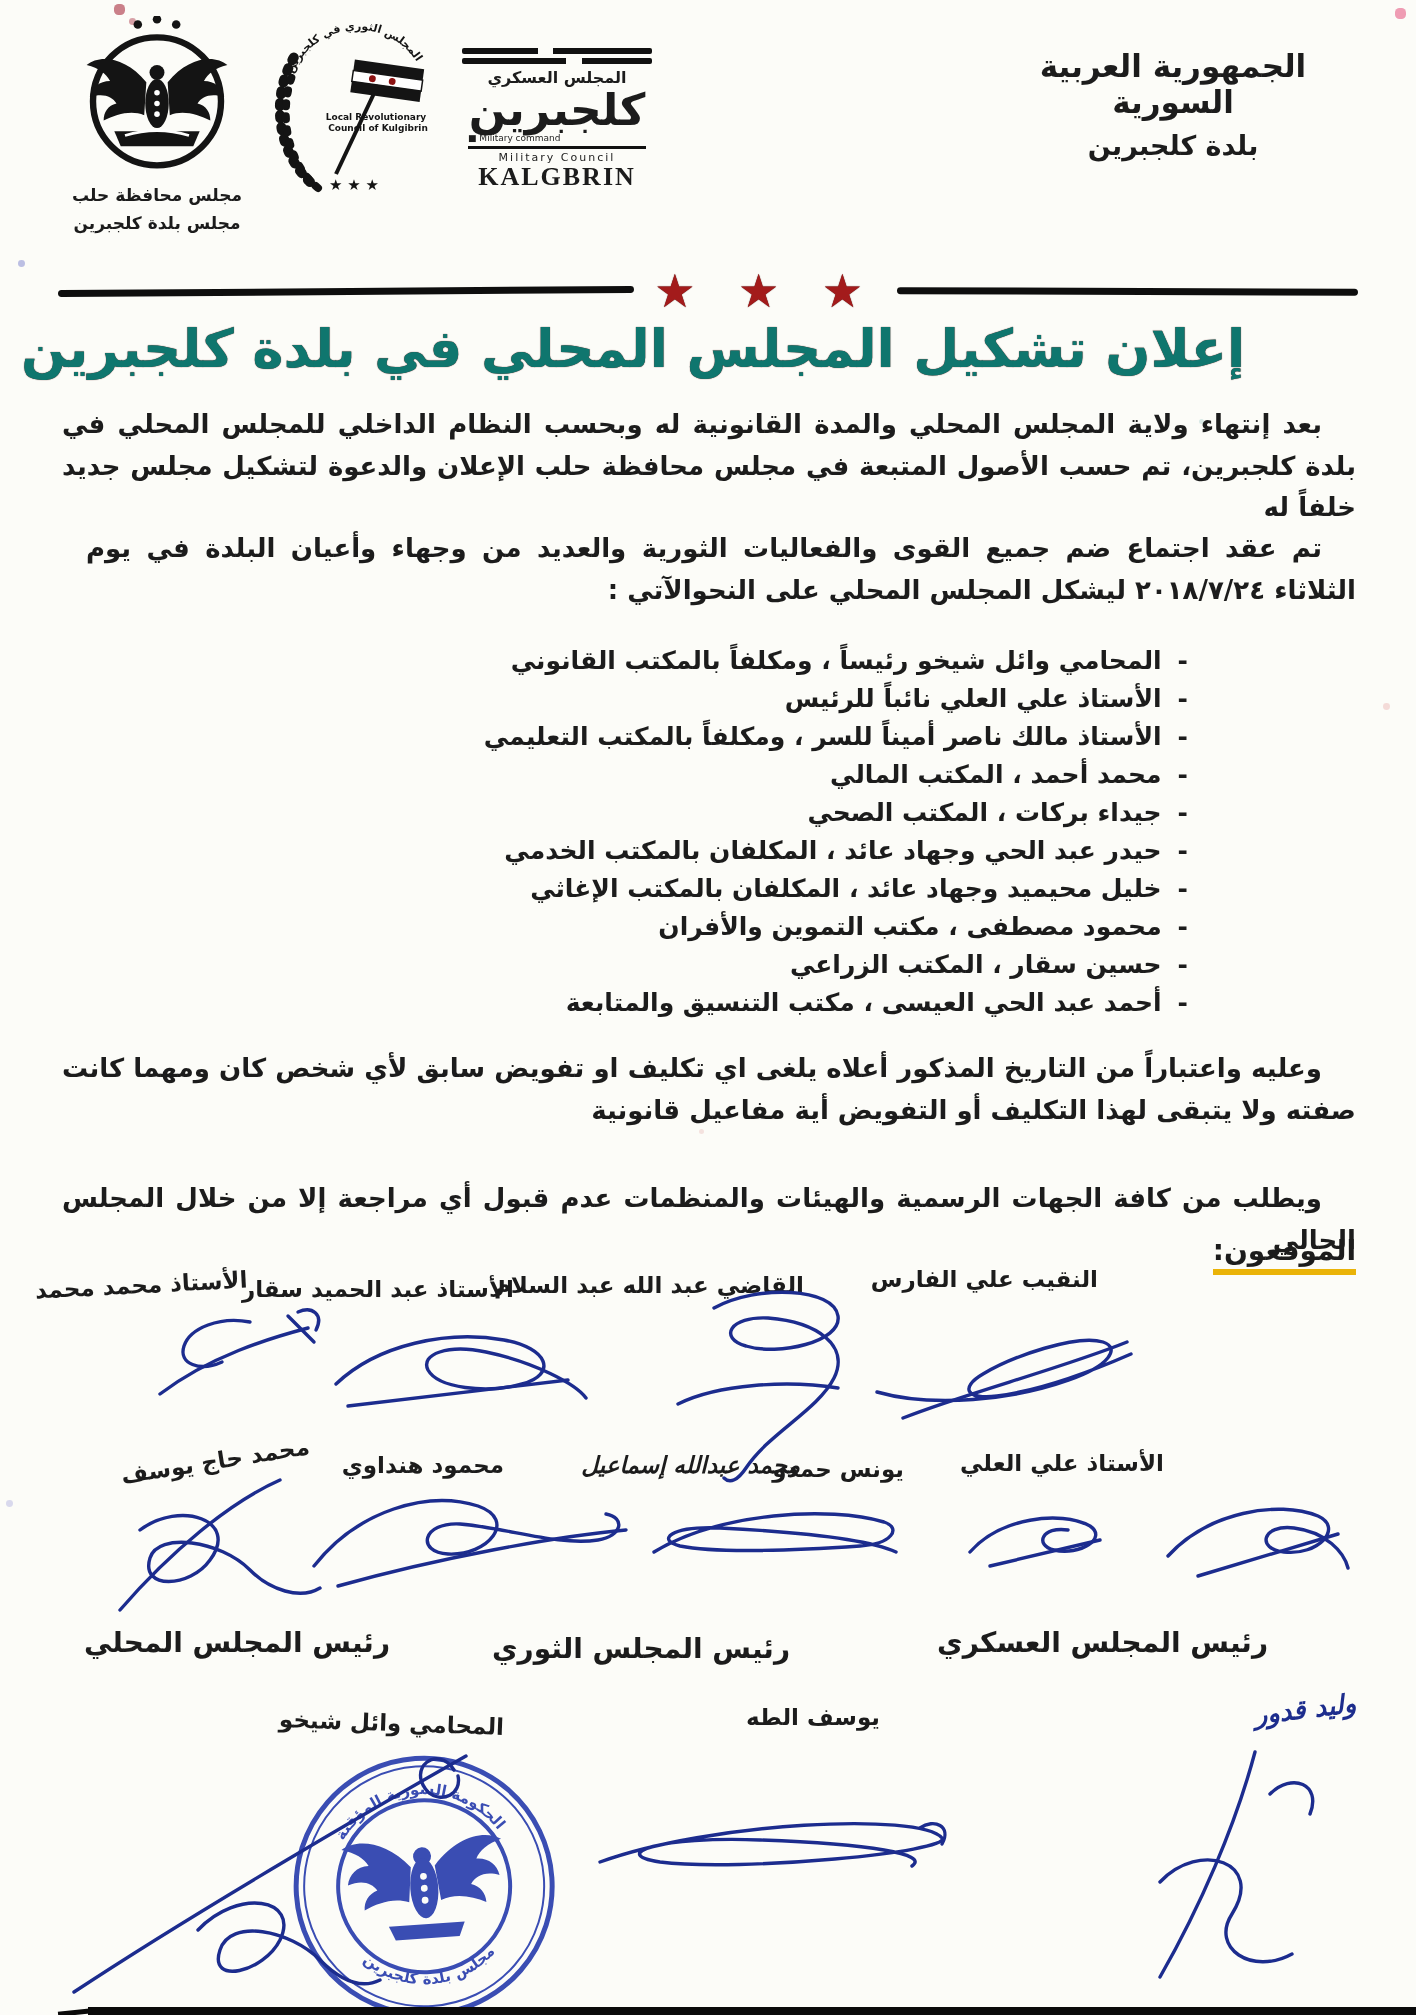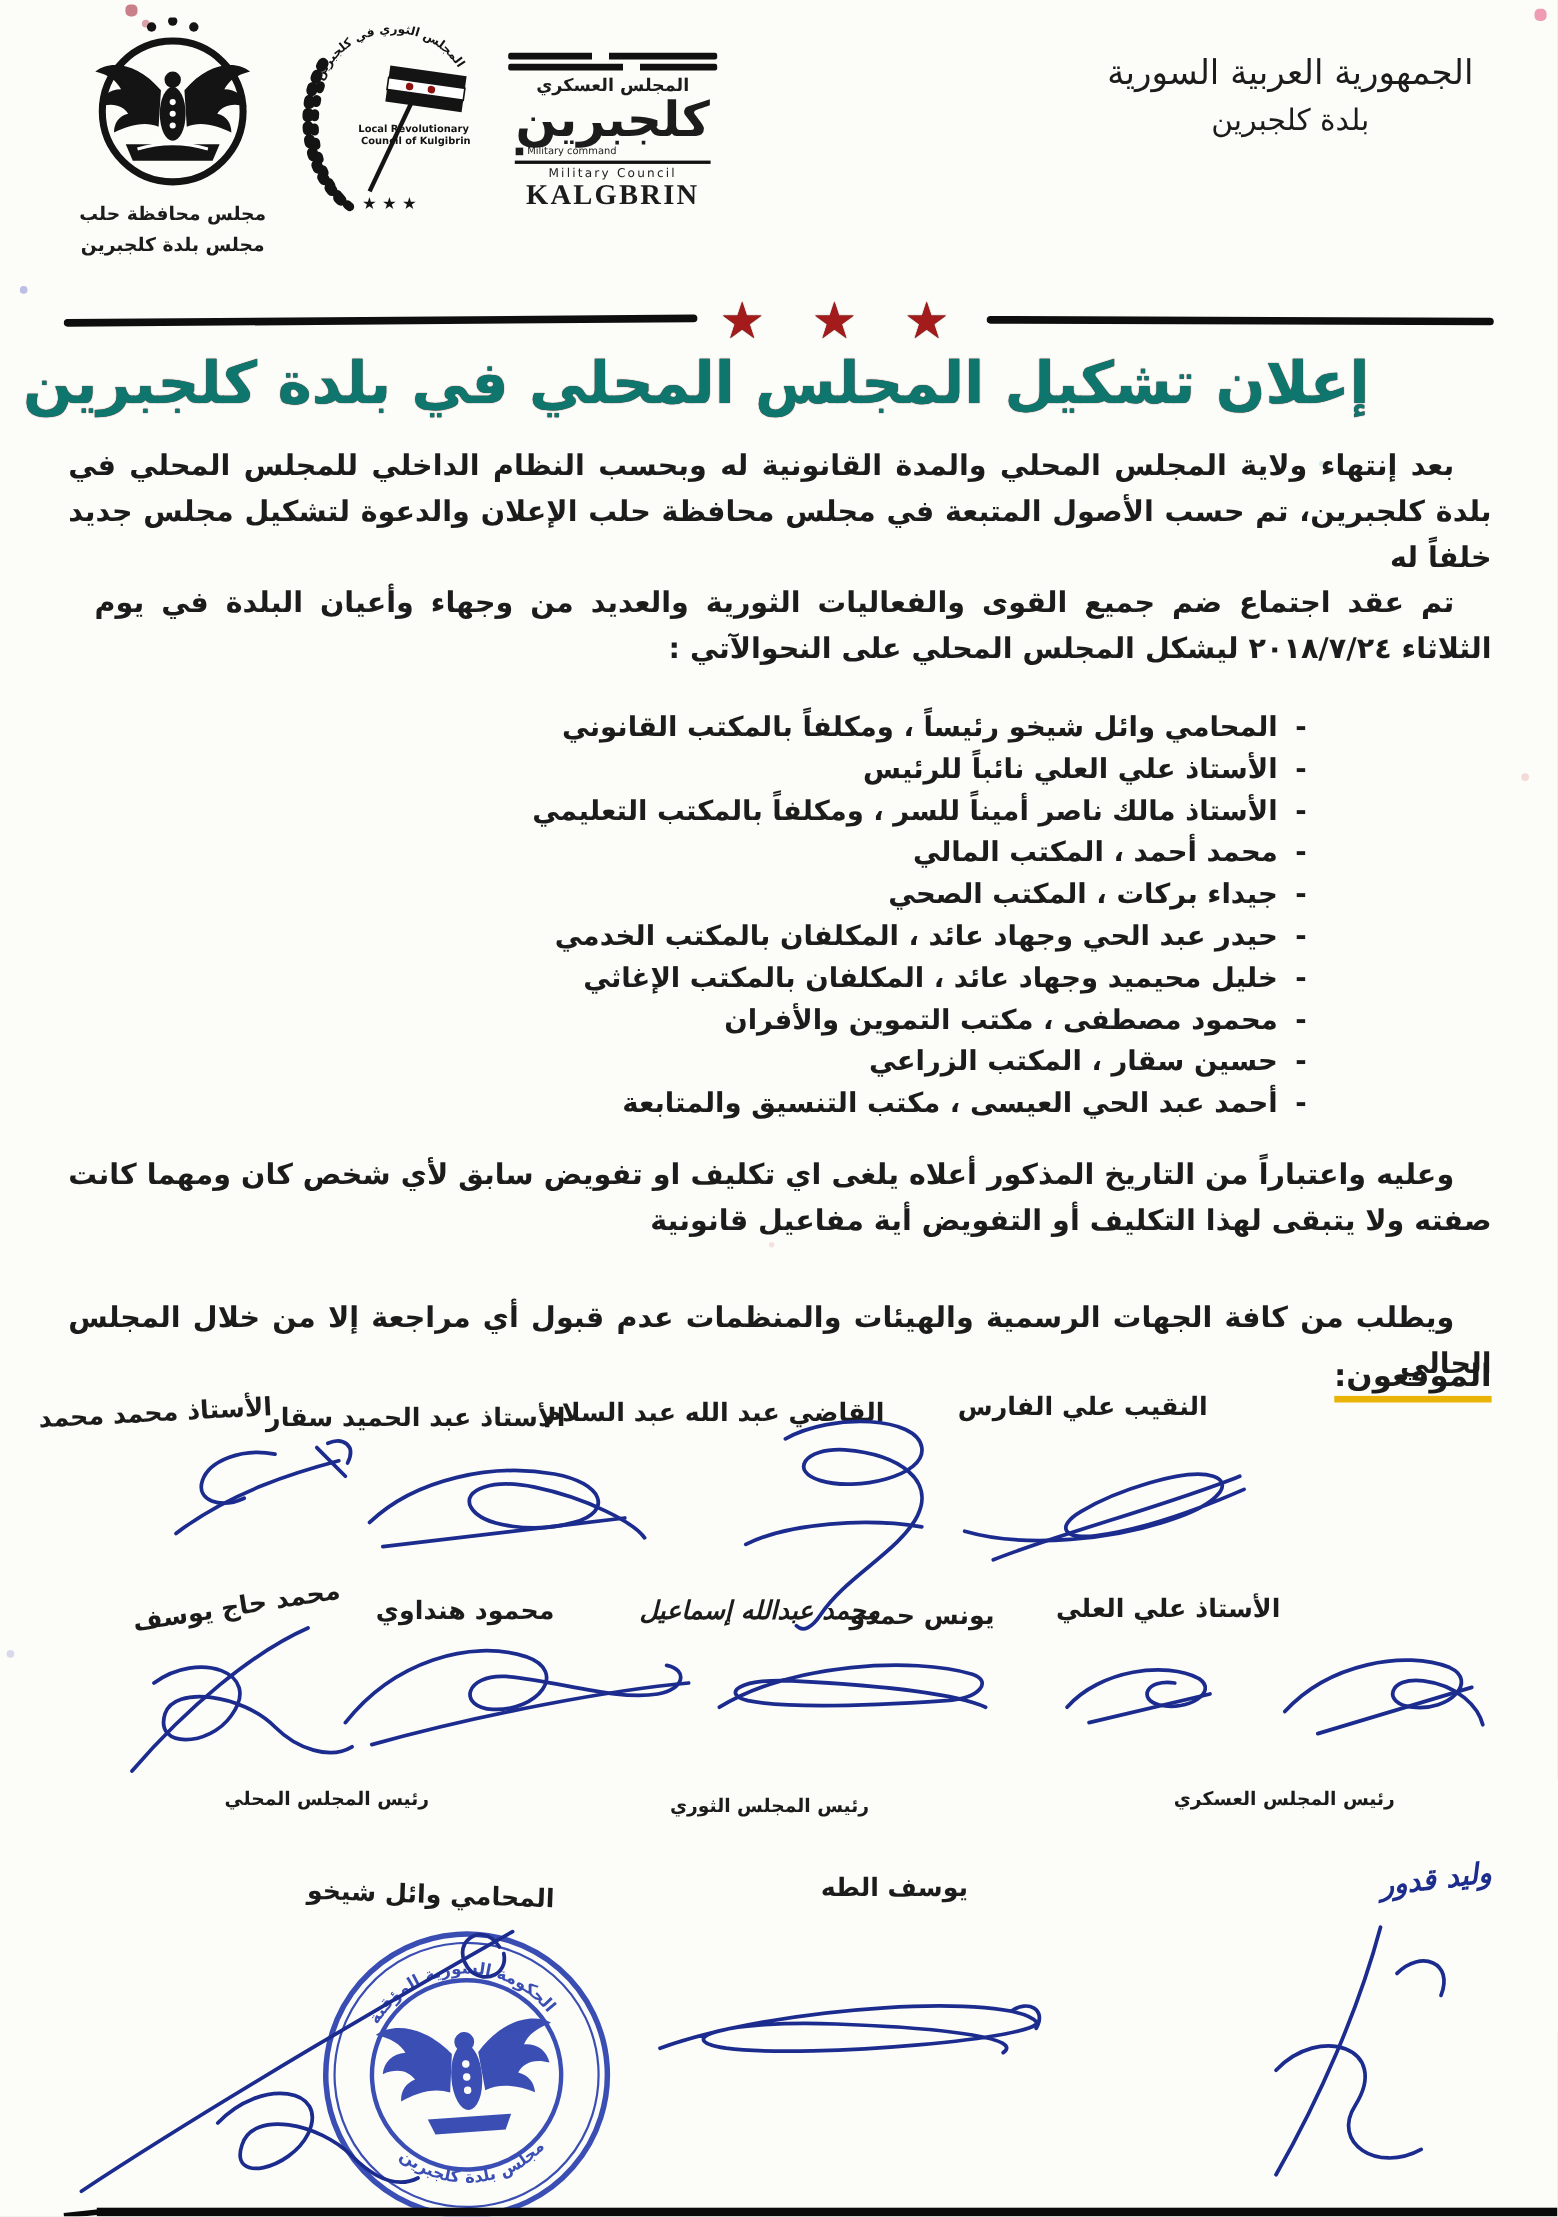--- a/index.html
+++ b/index.html
@@ -2,21 +2,21 @@
 <html lang="ar" dir="rtl"><head>
 <meta charset="utf-8">
 <style>
   html,body{margin:0;padding:0;background:#e8e8e4;}
   .page{
     position:relative;width:1416px;height:2015px;margin:0 auto;
     background:#fcfcf8;overflow:hidden;
     font-family:"DejaVu Sans",sans-serif;color:#1c1c1c;direction:rtl;
   }
   
-  .hdr-right{position:absolute;top:48px;right:48px;width:390px;text-align:center;font-weight:normal;}
+  .hdr-right{position:absolute;top:48px;right:48px;width:390px;text-align:center;font-weight:bold;}
   .hdr-right .l1{font-size:31px;}
   .hdr-right .l2{font-size:27px;margin-top:10px;}
   .logo{position:absolute;text-align:center;}
   .logo-aleppo{top:16px;left:52px;width:210px;}
   .logo-aleppo .cap{font-size:17px;font-weight:bold;line-height:1.55;margin-top:2px;}
   .logo-rev{top:24px;left:258px;width:180px;}
   .logo-mil{top:44px;left:462px;width:190px;}
   .l3-bar{height:6px;background:linear-gradient(90deg,#111 0 40%,transparent 40% 48%,#111 48% 100%);margin:4px 0;border-radius:2px;}
   .l3-bar2{height:6px;background:linear-gradient(90deg,#111 0 55%,transparent 55% 63%,#111 63% 100%);margin:4px 0;border-radius:2px;}
   .l3-ar-small{font-size:16px;font-weight:bold;margin-top:2px;}
@@ -40,21 +40,21 @@
   .p2{top:528px;margin-left:24px;}
   .p3{top:1048px;}
   .p4{top:1178px;}
   .council-list{position:absolute;top:642px;right:228px;left:150px;}
   .council-list .row{display:flex;gap:16px;font-size:25px;font-weight:600;line-height:38px;}
   .council-list .dash{font-weight:bold;}
   
   .signers-heading{position:absolute;top:1234px;right:60px;font-size:28px;font-weight:bold;
     border-bottom:6px solid #eab308;padding-bottom:2px;}
   .sig-name{position:absolute;font-size:23px;font-weight:bold;white-space:nowrap;}
-  .sig-title{position:absolute;font-size:17px;font-weight:bold;white-space:nowrap;text-align:right;}
+  .sig-title{position:absolute;font-size:28px;font-weight:bold;white-space:nowrap;text-align:right;}
   .hand{color:#1d2d8d;font-style:italic;font-size:26px;}
   svg.ink{position:absolute;overflow:visible;}
   svg.ink path{stroke:#1c2c8e;fill:none;stroke-width:3.4;stroke-linecap:round;stroke-linejoin:round;}
   
   .stamp{position:absolute;left:282px;top:1748px;width:292px;height:272px;opacity:.92;transform:rotate(-4deg);}
   .edge-bottom{position:absolute;left:88px;right:0;bottom:0;height:8px;background:#0a0a0a;}
   .edge-bottom:before{content:"";position:absolute;left:-30px;bottom:0;width:34px;height:5px;background:#0a0a0a;transform:rotate(-6deg);}
   .speckles{position:absolute;top:0;left:0;width:3px;height:3px;border-radius:50%;
     box-shadow:118px 8px 0 4px rgba(160,25,45,.55),131px 20px 0 2px rgba(160,25,45,.4),
       1399px 12px 0 4px rgba(225,60,110,.5),20px 262px 0 2px rgba(40,50,180,.3),

